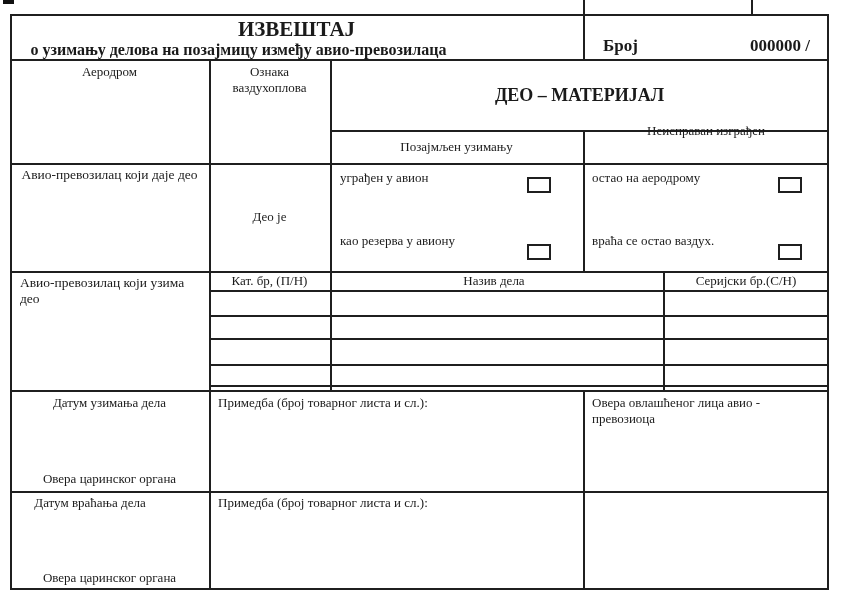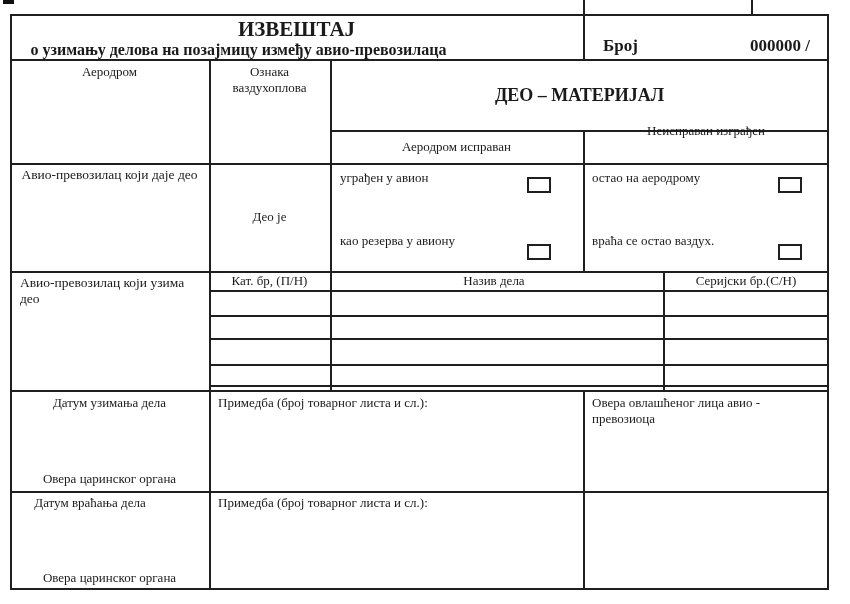--- a/index.html
+++ b/index.html
@@ -55,21 +55,21 @@
     <span class="b" style="font-size:17px;">Број</span>
     <span class="b" style="font-size:17px;">000000 /</span>
   </div>
 
   <div class="lbl c" style="left:10px; top:64px; width:199px;">Аеродром</div>
   <div class="field" style="left:12px; top:84px; width:195px; height:77px;"></div>
   <div class="lbl c" style="left:209px; top:64px; width:121px; padding:0 14px; box-sizing:border-box;">Ознака ваздухоплова</div>
   <div class="field" style="left:211px; top:102px; width:117px; height:59px;"></div>
 
   <div class="lbl c b flexc" style="left:330px; top:61px; width:499px; height:69px; font-size:18px;">ДЕО – МАТЕРИЈАЛ</div>
-  <div class="lbl c flexc" style="left:330px; top:130px; width:253px; height:33px;">Аеродром исправан</div>
+  <div class="lbl c flexc" style="left:330px; top:130px; width:253px; height:33px;">Позајмљен узимању</div>
   <div class="lbl c flexc" style="left:583px; top:114px; width:246px; height:33px;">Неисправан изграђен</div>
 
   <div class="lbl c" style="left:10px; top:167px; width:199px; padding:0 8px; box-sizing:border-box; font-size:13.5px;">Авио-превозилац који даје део</div>
   <div class="field" style="left:12px; top:205px; width:195px; height:64px;"></div>
   <div class="lbl c flexc" style="left:209px; top:163px; width:121px; height:108px;">Део је</div>
 
   <div class="lbl" style="left:340px; top:170px;">уграђен у авион</div>
   <div class="cb" style="left:527px; top:177px;"></div>
   <div class="lbl" style="left:592px; top:170px;">остао на аеродрому</div>
   <div class="cb" style="left:778px; top:177px;"></div>

